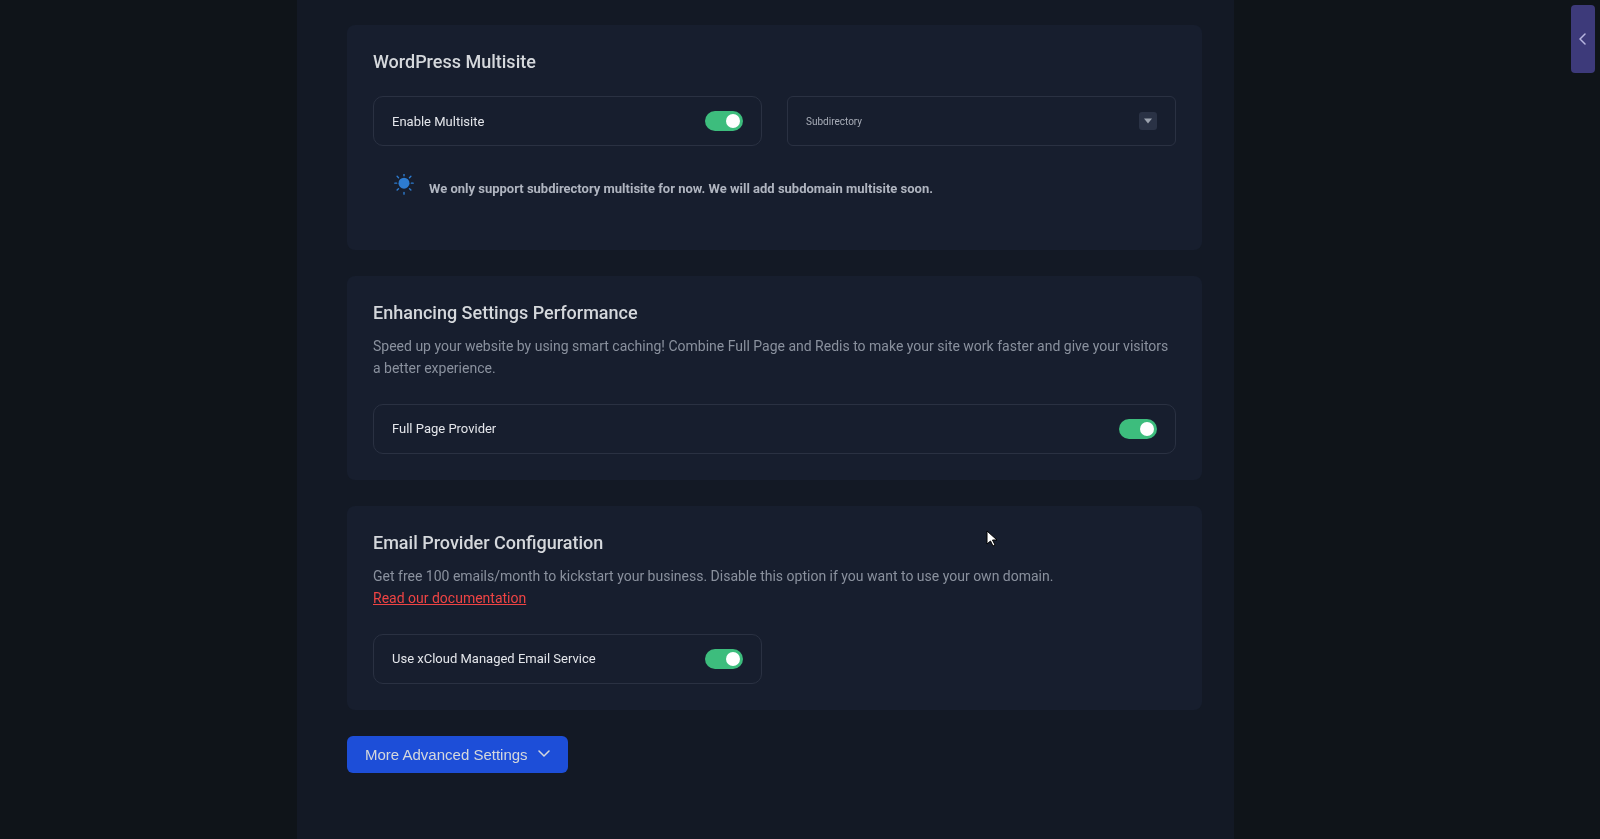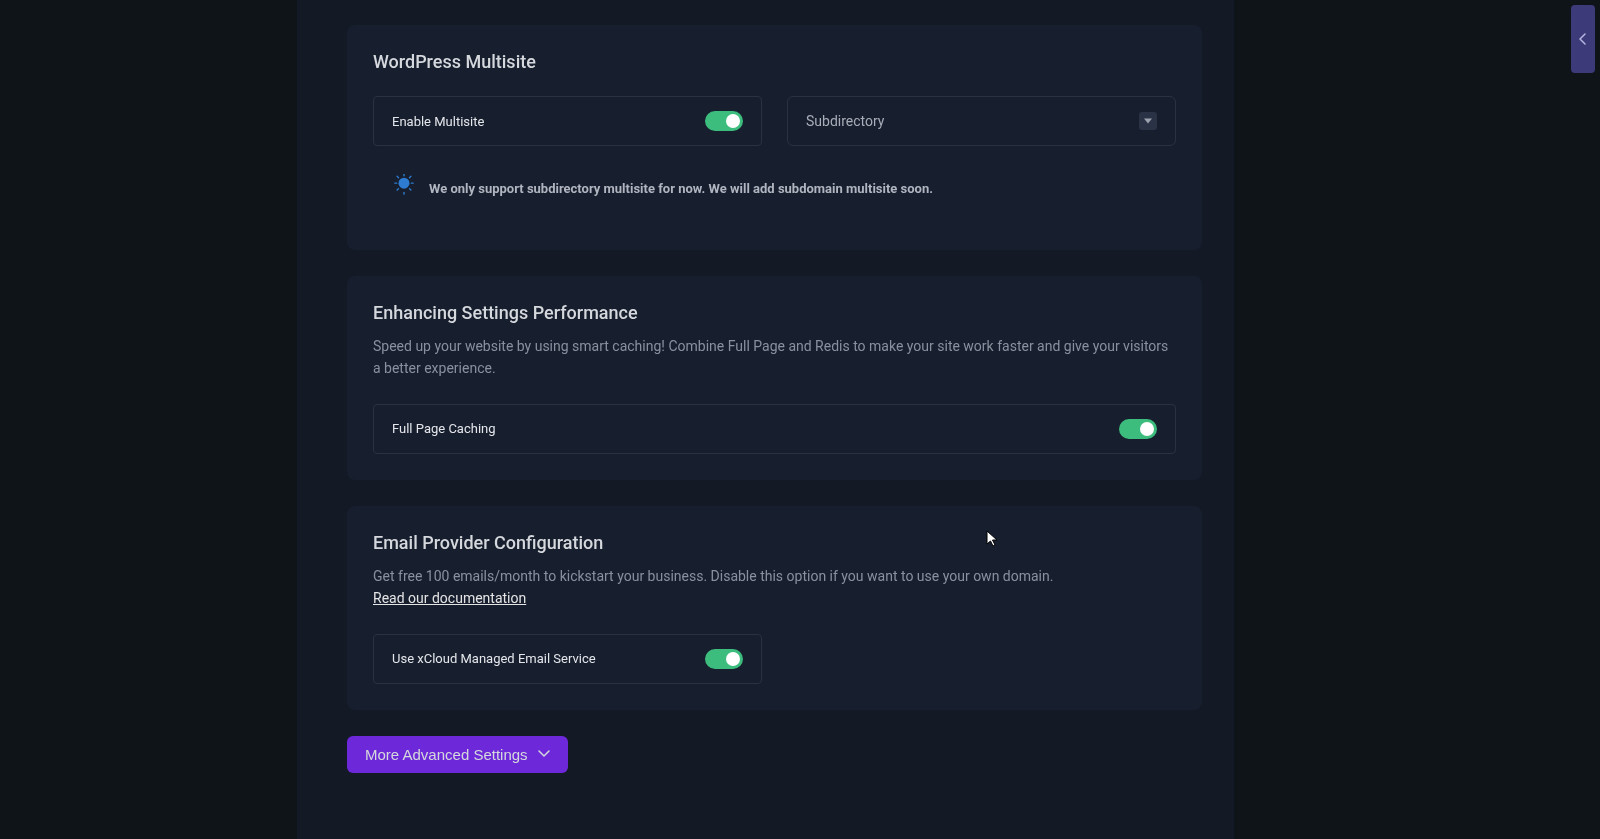--- a/index.html
+++ b/index.html
@@ -56,36 +56,36 @@
       color: #d5d8dc;
       margin-bottom: 12px;
     }
     .card-description {
       font-size: 14px;
       color: #8a919e;
       line-height: 1.6;
       margin-bottom: 20px;
     }
     .card-description a {
-      color: #e5e5e5;
+      color: #ef4444;
       text-decoration: underline;
       margin-top: 48px;
     }
     .options-row {
       display: flex;
       gap: 25px;
       margin-top: 24px;
     }
     .option-box {
       flex: 1;
       display: flex;
       align-items: center;
       justify-content: space-between;
       border: 1px solid #2a3142;
-      border-radius: 4px;
+      border-radius: 10px;
       padding: 14px 18px;
       background-color: transparent;
     }
     .option-label {
       font-size: 13px;
       color: #e4e6eb;
     }
     .toggle {
       width: 38px;
       height: 20px;
@@ -109,21 +109,21 @@
       display: flex;
       align-items: center;
       justify-content: space-between;
       border: 1px solid #2a3142;
       border-radius: 6px;
       padding: 14px 18px;
       background-color: transparent;
       cursor: pointer;
     }
     .dropdown-label {
-      font-size: 14px;
+      font-size: 10px;
       color: #a8adb8;
     }
     .dropdown-arrow {
       background-color: #2a3245;
       border-radius: 3px;
       width: 18px;
       height: 18px;
       display: flex;
       align-items: center;
       justify-content: center;
@@ -148,21 +148,21 @@
       flex-shrink: 0;
     }
     .info-text {
       font-size: 13px;
       color: #b0b5c0;
     }
     .more-settings-btn {
       display: inline-flex;
       align-items: center;
       gap: 10px;
-      background-color: #6d28d9;
+      background-color: #1d4ed8;
       color: #d5d8dc;
       font-size: 15px;
       padding: 10px 18px;
       border-radius: 6px;
       border: none;
       cursor: pointer;
       margin-left: 50px;
       margin-top: 0;
     }
     .more-settings-btn svg {
@@ -236,21 +236,21 @@
       <span class="info-text">We only support subdirectory multisite for now. We will add subdomain multisite soon.</span>
     </div>
   </div>
 
   
   <div class="card">
     <h2 class="card-title">Enhancing Settings Performance</h2>
     <p class="card-description">Speed up your website by using smart caching! Combine Full Page and Redis to make your site work faster and give your visitors a better experience.</p>
     <div class="options-row">
       <div class="option-box">
-        <span class="option-label">Full Page Caching</span>
+        <span class="option-label">Full Page Provider</span>
         <div class="toggle"></div>
       </div>
     </div>
   </div>
 
   
   <div class="card">
     <h2 class="card-title">Email Provider Configuration</h2>
     <p class="card-description">
       <span>Get free 100 emails/month to kickstart your business. Disable this option if you want to use your own domain.</span><br>

